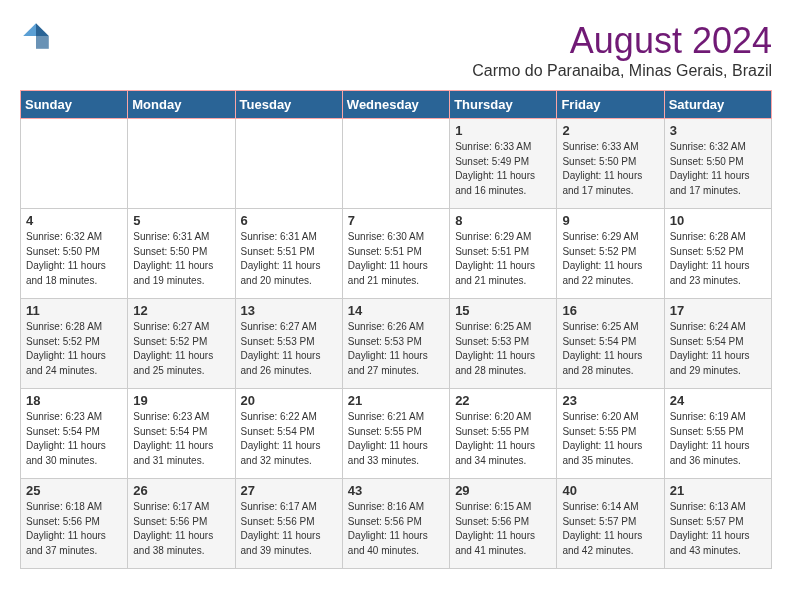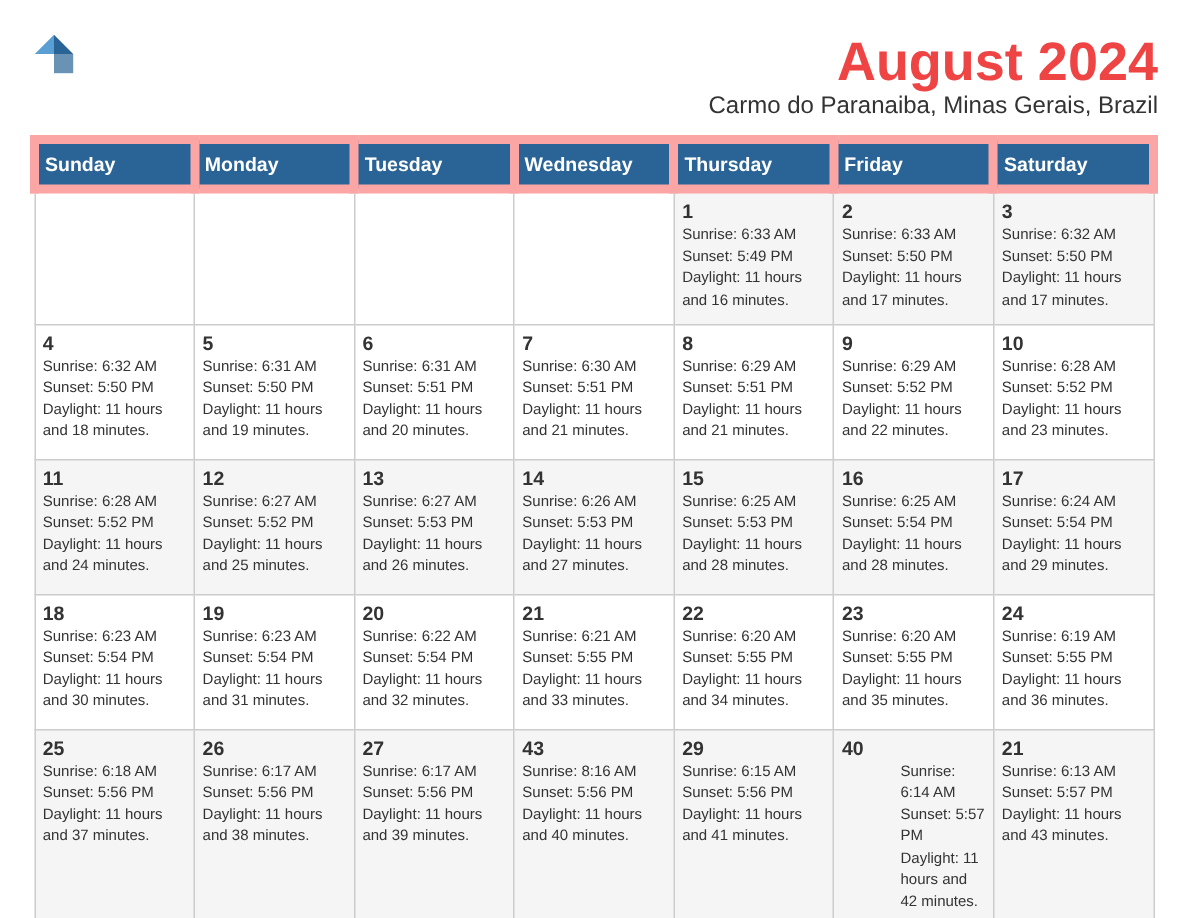--- a/index.html
+++ b/index.html
@@ -38,40 +38,40 @@
     }
     .logo-icon {
       width: 32px;
       height: 32px;
     }
     .title-block {
       text-align: right;
     }
     .month-title {
       font-size: 36px;
-      font-weight: bold;
-      color: #ef4444;
+      font-weight: normal;
+      color: #701a75;
     }
     .location {
       font-size: 16px;
       color: #333;
     }
     table {
       width: 100%;
       border-collapse: collapse;
       table-layout: fixed;
     }
     thead tr th {
       background-color: #2a6496;
       color: #fff;
       font-size: 13px;
       font-weight: bold;
       padding: 6px 4px;
       text-align: left;
-      border: 6px solid #fca5a5;
+      border: 1px solid #fca5a5;
     }
     tbody tr {
       background: #fff;
     }
     tbody tr:nth-child(odd) {
       background: #f5f5f5;
     }
     tbody tr td {
       border: 1px solid #ccc;
       vertical-align: top;
@@ -307,21 +307,21 @@
 Daylight: 11 hours and 40 minutes.</div>
         </td>
         <td>
           <span class="day-number">29</span>
           <div class="day-info" style="white-space: pre-line;">Sunrise: 6:15 AM
 Sunset: 5:56 PM
 Daylight: 11 hours and 41 minutes.</div>
         </td>
         <td>
           <span class="day-number">40</span>
-          <div class="day-info" style="white-space: pre-line; margin-left: 39px;">Sunrise: 6:14 AM
+          <div class="day-info" style="white-space: pre-line;">Sunrise: 6:14 AM
 Sunset: 5:57 PM
 Daylight: 11 hours and 42 minutes.</div>
         </td>
         <td>
           <span class="day-number">21</span>
           <div class="day-info" style="white-space: pre-line;">Sunrise: 6:13 AM
 Sunset: 5:57 PM
 Daylight: 11 hours and 43 minutes.</div>
         </td>
       </tr>

